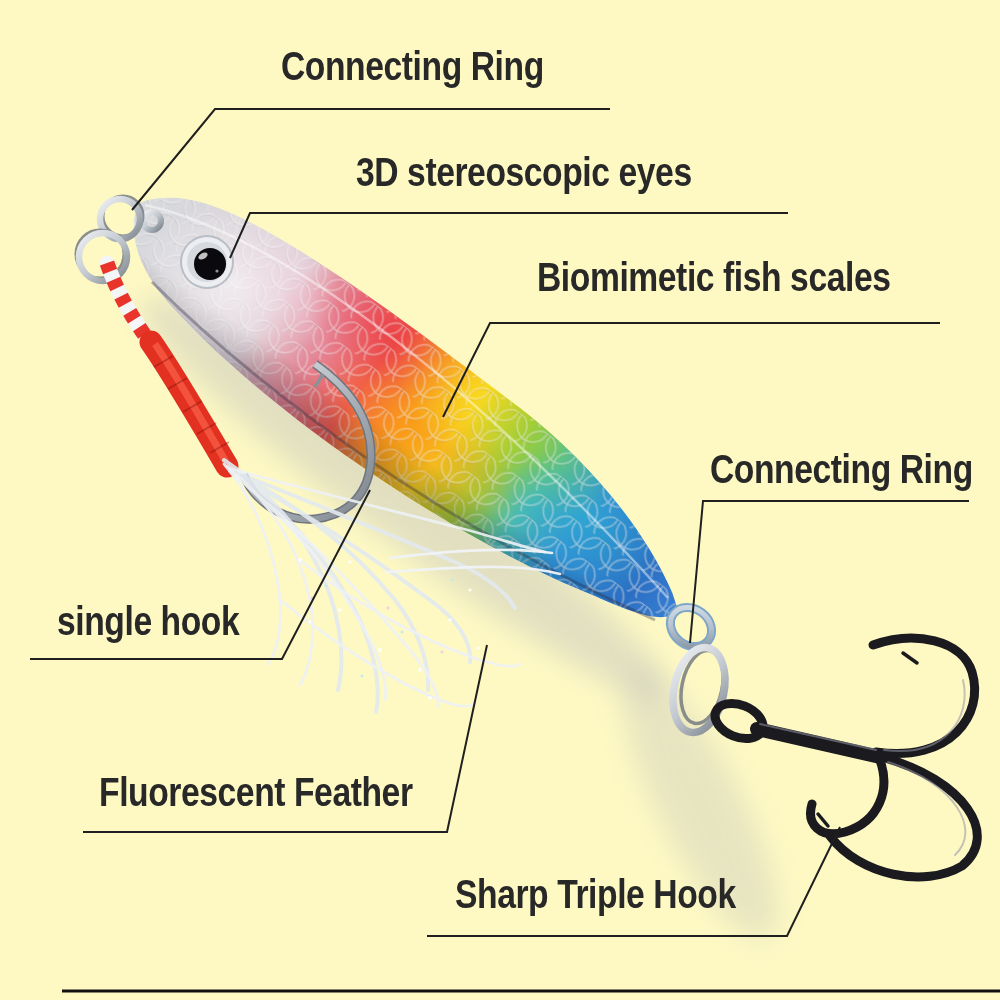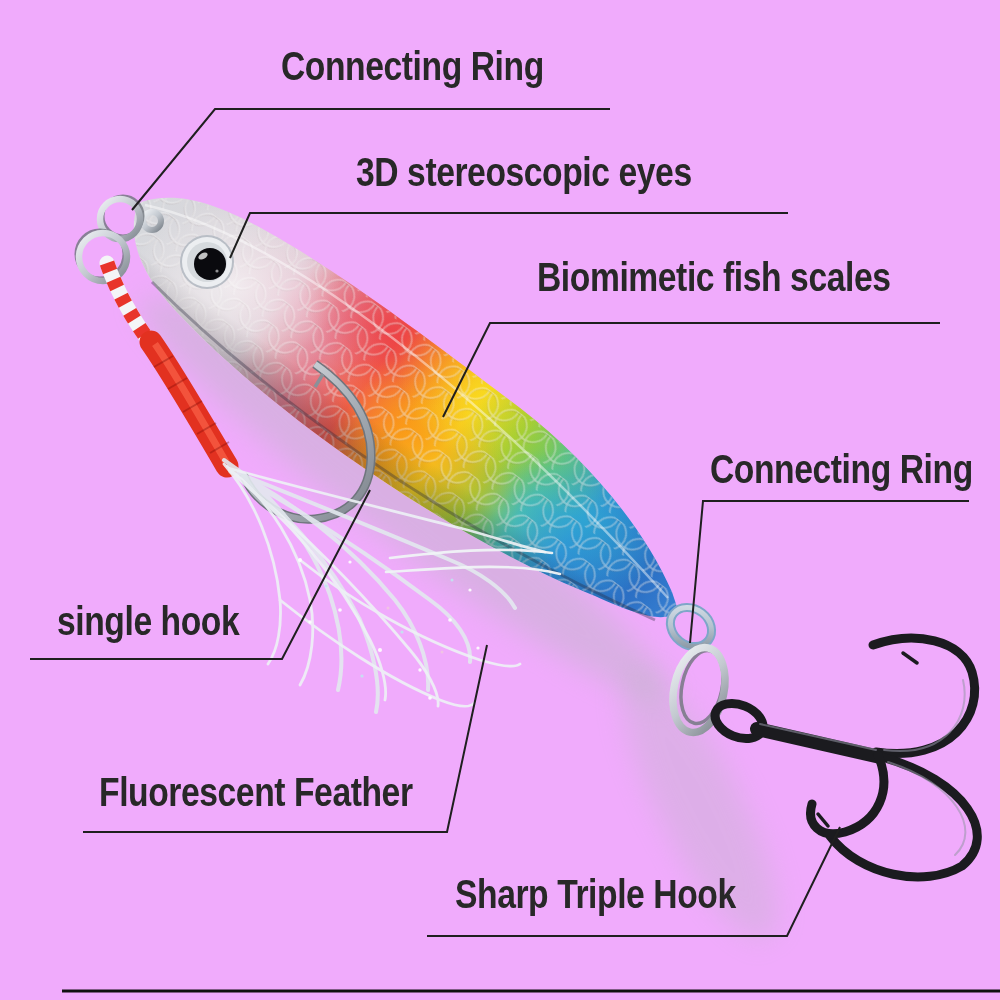--- a/index.html
+++ b/index.html
@@ -1,17 +1,17 @@
 <!DOCTYPE html>
 <html><head>
 <meta charset="utf-8">
 <style>
   html,body{margin:0;padding:0;background:#fff;}
   #stage{
-    position:relative;width:1000px;height:1000px;background:#f0abfc;
+    position:relative;width:1000px;height:1000px;background:#fef9c3;
     font-family:"Liberation Sans", sans-serif;overflow:hidden;text-align:center;
   }
   #lure-svg{position:absolute;left:0;top:0;}
   .callout-label{
     position:absolute;white-space:nowrap;
     font-size:41px;font-weight:700;letter-spacing:-0.5px;color:#282828;
     line-height:41px;transform:scaleX(0.82);transform-origin:left top;
   }
 </style>
 </head>

